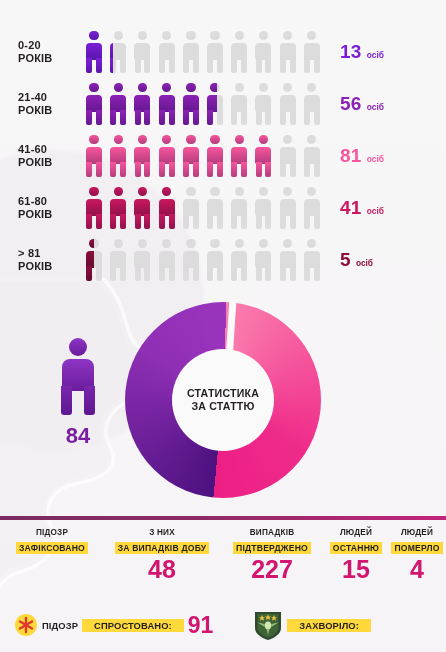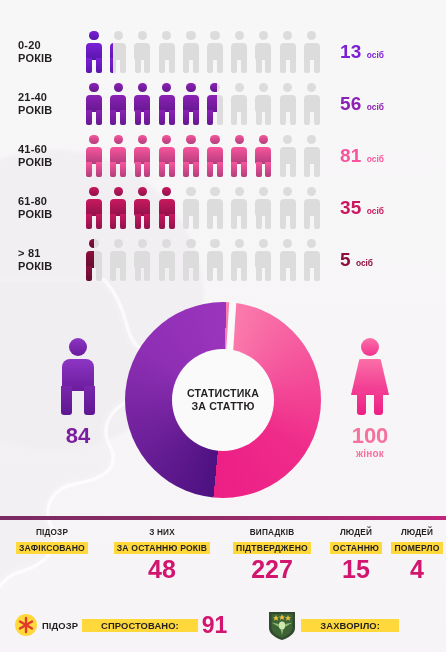--- a/index.html
+++ b/index.html
@@ -135,21 +135,21 @@
     color: #231f20; background: #ffd83b; padding: 1px 3px; margin-top: 1px; letter-spacing: .2px;
   }
   .stat .val { font-size: 25px; font-weight: bold; color: #d2166f; line-height: 27px; margin-top: 1px; }
 
   .footer { position: absolute; left: 0; top: 598px; width: 446px; height: 54px;
     display: flex; align-items: center; }
   .fitem { display: flex; align-items: center; gap: 4px; }
   .fitem .ftxt { font-size: 9.4px; font-weight: bold; color: #231f20; letter-spacing: .1px; }
   .fitem .fhl {
     font-size: 9.4px; font-weight: bold; color: #231f20;
-    background: #ffd83b; padding: 1px 19px; letter-spacing: .1px;
+    background: #ffd83b; padding: 1px 12px; letter-spacing: .1px;
   }
   .fitem .fval { font-size: 23px; font-weight: bold; color: #d2166f; line-height: 24px; }
   .asterisk-icon { width: 24px; height: 24px; position: relative; }
   .shield-icon { width: 30px; height: 32px; }
 </style>
 </head>
 <body>
 
 <div class="page">
 
@@ -685,21 +685,21 @@
           <div class="picto">
             <div class="fig layer">
               <div class="head" style="background: linear-gradient(rgb(220, 220, 220), rgb(220, 220, 220));"></div>
               <div class="body" style="background: linear-gradient(rgb(220, 220, 220), rgb(220, 220, 220));"></div>
               <div class="legL" style="background: linear-gradient(rgb(220, 220, 220), rgb(220, 220, 220));"></div>
               <div class="legR" style="background: linear-gradient(rgb(220, 220, 220), rgb(220, 220, 220));"></div>
             </div>
           </div>
         </div>
         <div class="age-count">
-          <span class="num" style="color: rgb(201, 24, 94);">35</span>
+          <span class="num" style="color: rgb(201, 24, 94);">41</span>
           <span class="unit" style="color: rgb(201, 24, 94);">осіб</span>
         </div>
       </div>
       <div class="age-row">
         <div class="age-label">
           <div>&gt; 81</div>
           <div>РОКІВ</div>
         </div>
         <div class="pictos">
           <div class="picto">
@@ -811,42 +811,32 @@
 
     <div class="donut-wrap">
       <div class="donut" style="background: conic-gradient(from 2deg, rgb(251, 127, 174) 0deg, rgb(239, 43, 138) 120deg, rgb(236, 31, 133) 183.67deg, rgb(77, 17, 128) 183.67deg, rgb(142, 47, 180) 300deg, rgb(155, 52, 189) 360deg);"></div>
       <div class="gap-slice" style="transform: rotate(183.673deg);"></div>
       <div class="donut-hole">
         <span>СТАТИСТИКА</span>
         <span>ЗА СТАТТЮ</span>
       </div>
     </div>
 
-    <div class="side female">
-      <div class="icon-person woman">
-        <div class="ip-head" style="background:linear-gradient(180deg,#fb6fa8,#f0348f)"></div>
-        <div class="ip-body" style="background:linear-gradient(180deg,#fb6fa8,#f0348f)"></div>
-        <div class="ip-legL" style="background:linear-gradient(180deg,#f43f93,#ec1f85)"></div>
-        <div class="ip-legR" style="background:linear-gradient(180deg,#f43f93,#ec1f85)"></div>
-      </div>
-      <div class="bignum" style="color:#f5729f">100</div>
-      <div class="caption" style="color:#f5729f">жінок</div>
-    </div>
   </div>
 
   <div class="divider"></div>
 
   <div class="stats">
       <div class="stat" style="width: 104px;">
         <div class="l1">ПІДОЗР</div>
         <div><span class="l2">ЗАФІКСОВАНО</span></div>
       </div>
       <div class="stat" style="width: 116px;">
         <div class="l1">З НИХ</div>
-        <div><span class="l2">ЗА ОСТАННЮ РОКІВ</span></div>
+        <div><span class="l2">ЗА ВИПАДКІВ ДОБУ</span></div>
         <div class="val">48</div>
       </div>
       <div class="stat" style="width: 104px;">
         <div class="l1">ВИПАДКІВ</div>
         <div><span class="l2">ПІДТВЕРДЖЕНО</span></div>
         <div class="val">227</div>
       </div>
       <div class="stat" style="width: 64px;">
         <div class="l1">ЛЮДЕЙ</div>
         <div><span class="l2">ОСТАННЮ</span></div>

